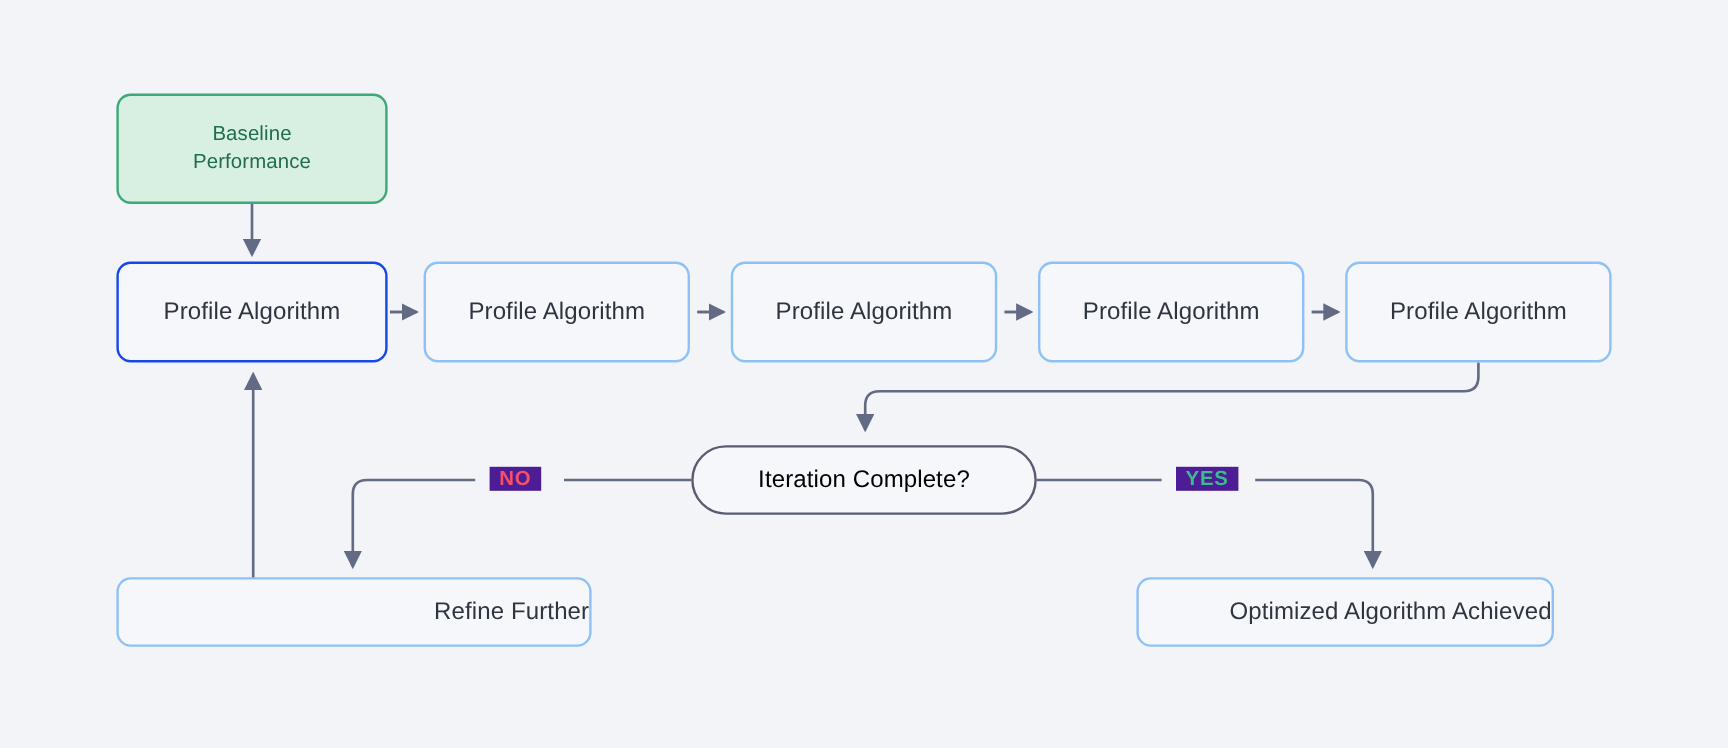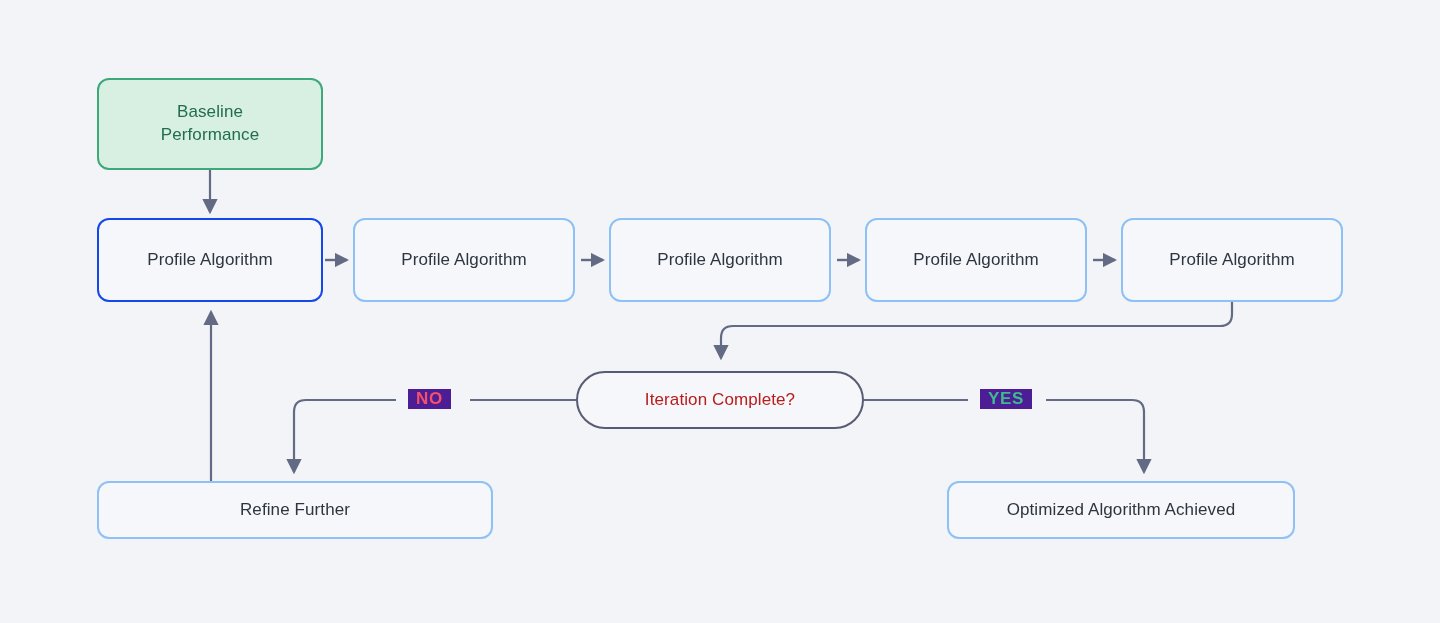--- a/index.html
+++ b/index.html
@@ -31,43 +31,44 @@
     position: absolute;
     box-sizing: border-box;
     display: flex;
     align-items: center;
     justify-content: center;
     text-align: center;
     background: #f5f7fa;
     border: 2px solid #8ec1f5;
     border-radius: 12px;
     color: #2f3540;
-    font-size: 17px;
+    font-size: 20px;
     line-height: 1.25;
     letter-spacing: 0.1px;
   }
   .node.start {
     background: #d8f0e1;
     border: 2px solid #3da87a;
     border-radius: 12px;
     color: #216d4e;
     font-size: 17px;
     line-height: 1.35;
   }
   .node.active {
     border: 2.5px solid #1548e8;
   }
   .node.decision {
     border: 2px solid #575c73;
     border-radius: 40px;
     background: #f5f7fa;
-    color: #b91c1c;
+    color: #000000;
   }
   .node.terminal {
     border-radius: 12px;
+    justify-content: flex-end;
   }
   .edge-label {
     position: absolute;
     font-size: 17px;
     font-weight: bold;
     letter-spacing: 0.6px;
     background: #4c1d95;
     padding: 0 8px;
   }
   .edge-label.no  { color: #f4506a; }

